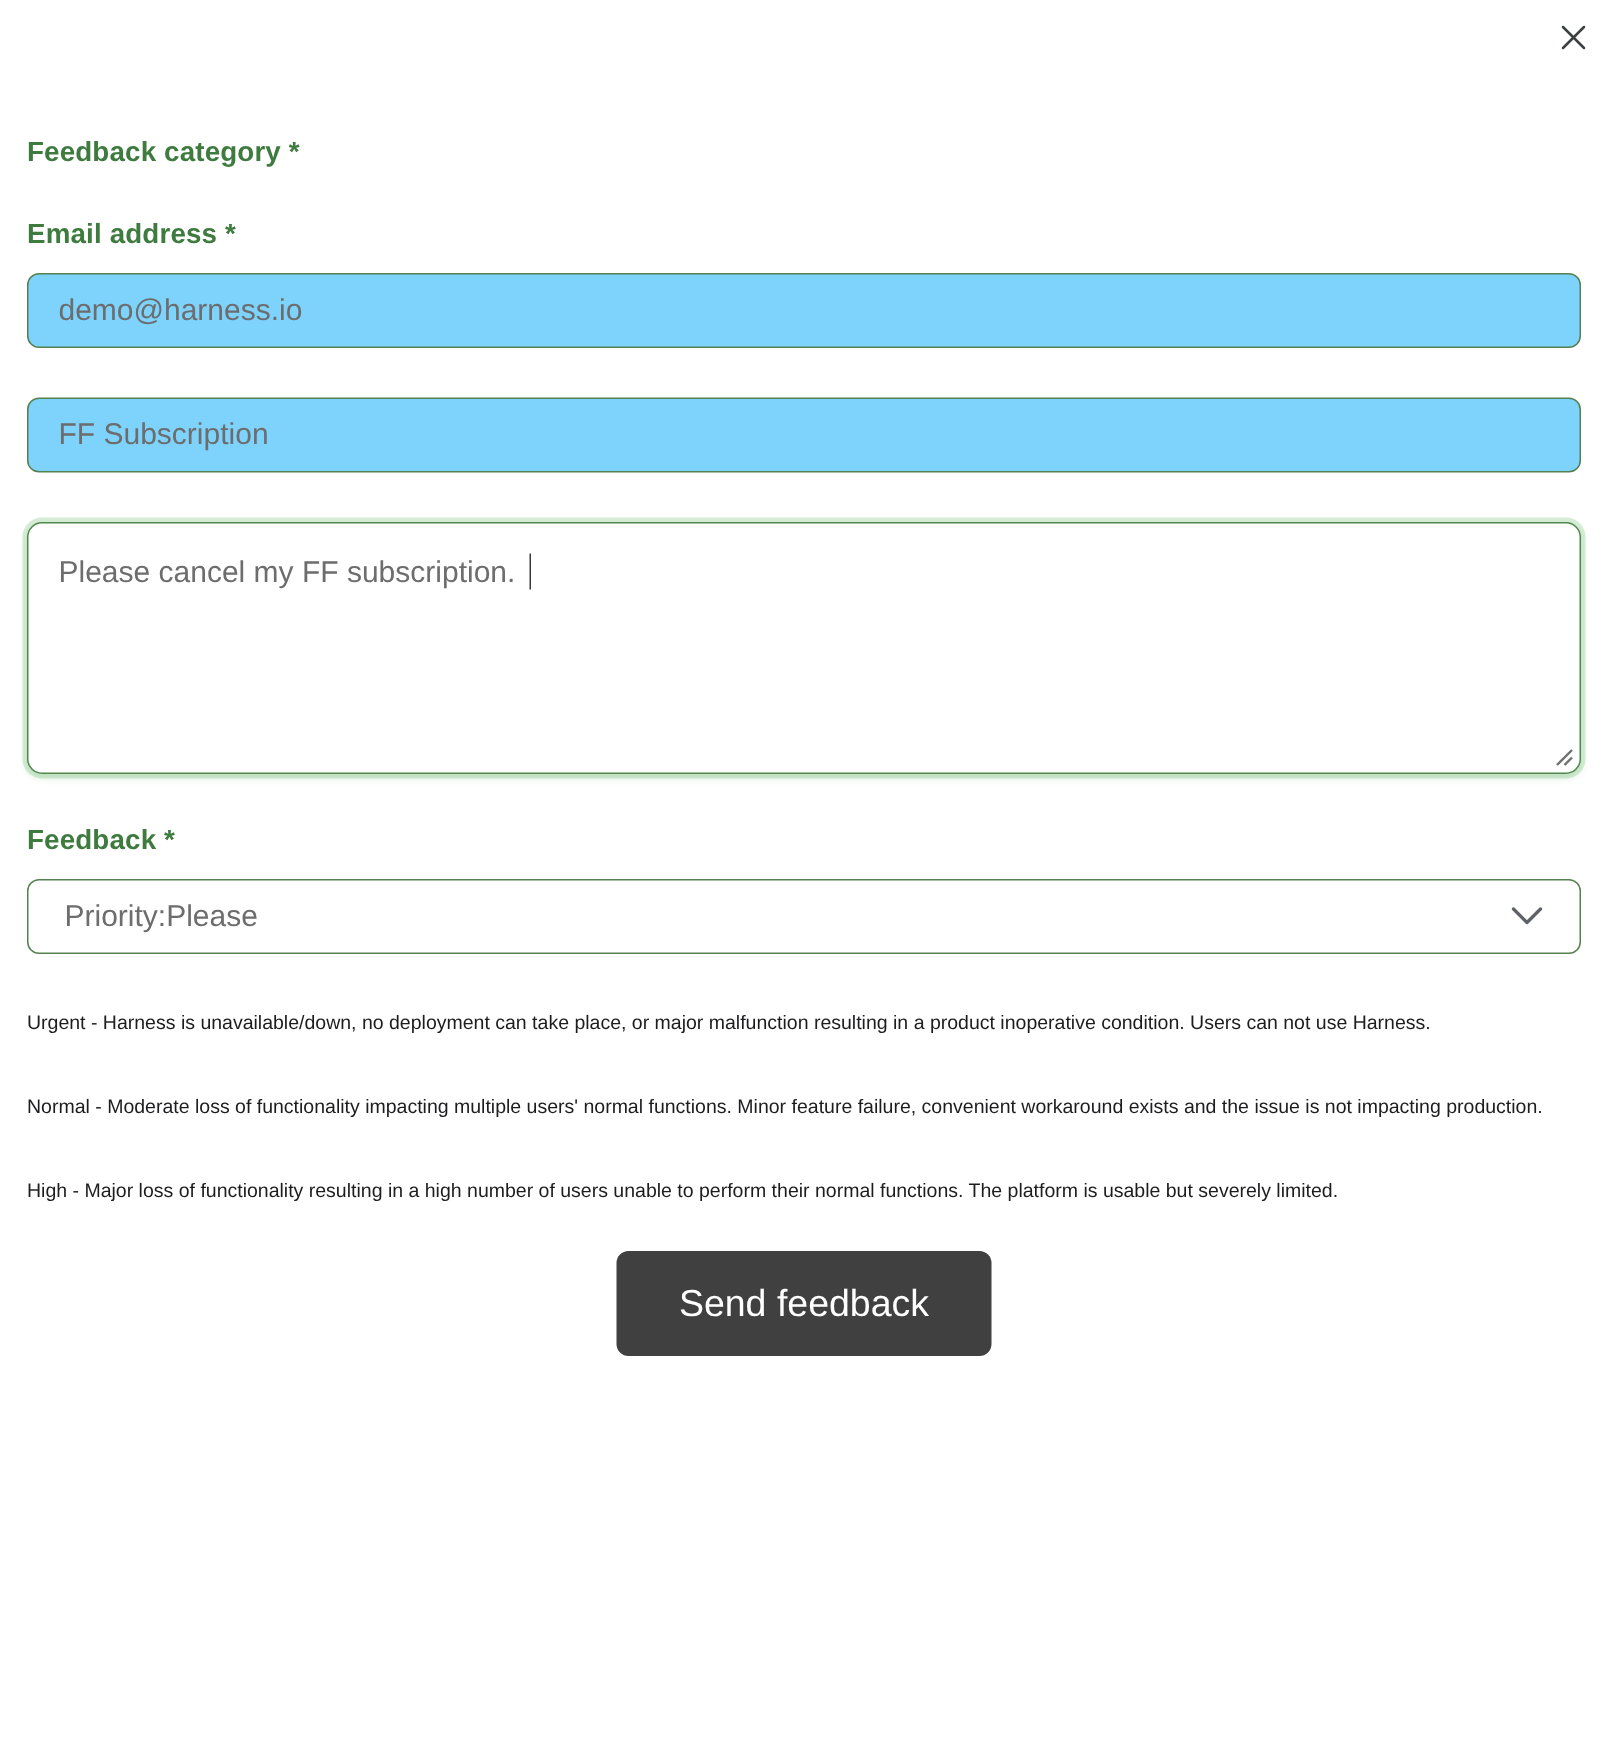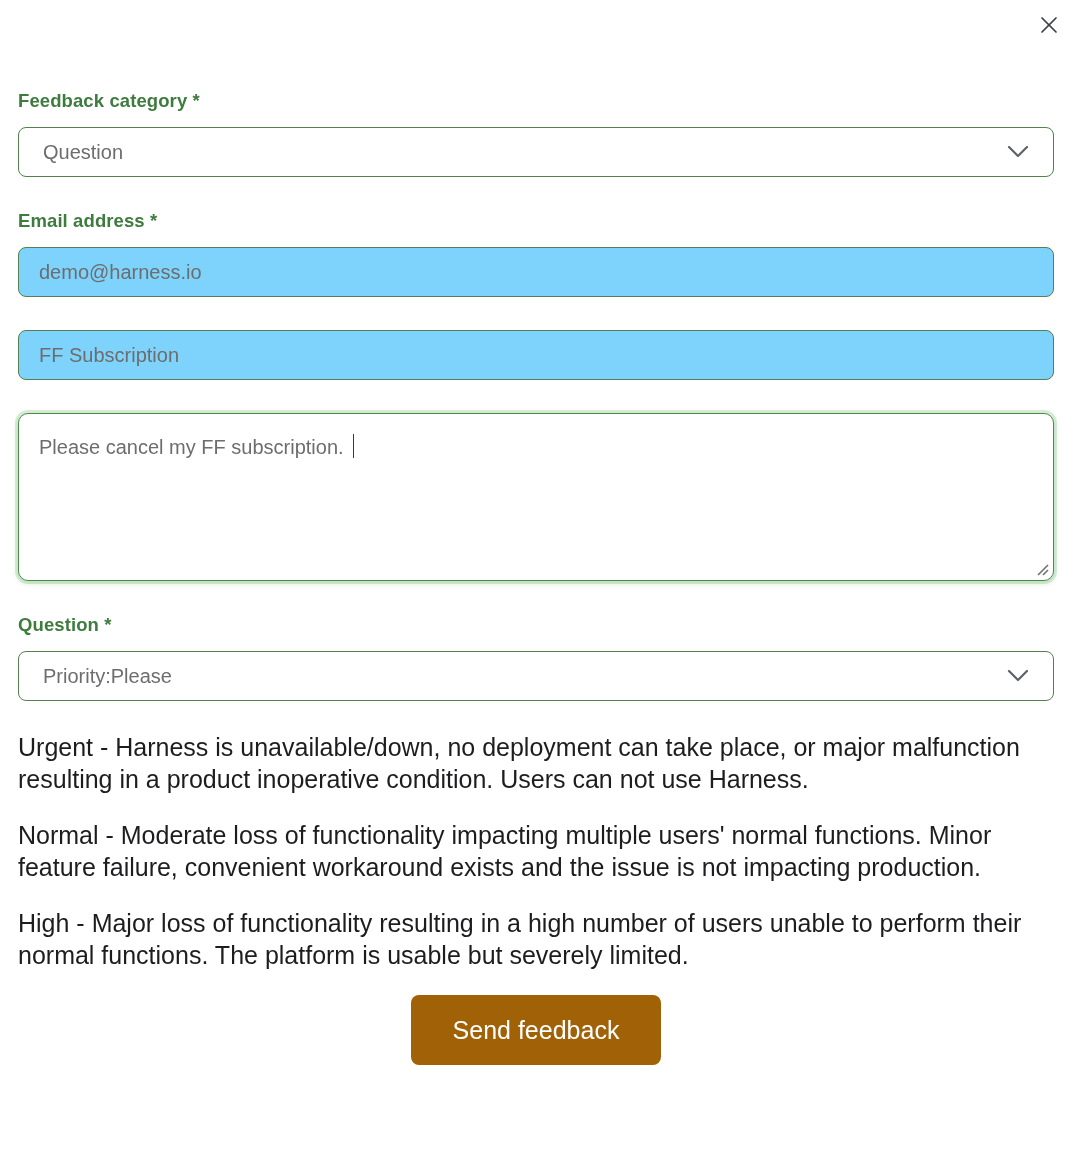--- a/index.html
+++ b/index.html
@@ -90,29 +90,29 @@
   }
   .resize-handle {
     position: absolute;
     right: 4px;
     bottom: 4px;
     cursor: nwse-resize;
     display: flex;
   }
   .help-paragraphs { margin-top: 30px; }
   .help-paragraphs p {
-    font-size: 25px;
+    font-size: 13px;
     line-height: 32px;
     color: #1d1d1f;
     margin-bottom: 24px;
     max-width: 1030px;
   }
   .submit-row { display: flex; justify-content: center; margin-top: 22px; }
   .submit-btn {
-    background: #a16207;
+    background: #404040;
     color: #ffffff;
     border: none;
     border-radius: 8px;
     min-width: 250px;
     height: 70px;
     font-family: "Liberation Sans", "DejaVu Sans", sans-serif;
     font-size: 25px;
     cursor: pointer;
     padding: 0 28px;
   }
@@ -124,28 +124,20 @@
   <svg width="20" height="20" viewBox="0 0 20 20">
     <line x1="3" y1="3" x2="17" y2="17" stroke="#3c4043" stroke-width="1.7" stroke-linecap="round"></line>
     <line x1="17" y1="3" x2="3" y2="17" stroke="#3c4043" stroke-width="1.7" stroke-linecap="round"></line>
   </svg>
 </button>
 
 <div class="content">
 
   <div class="field-group">
     <label class="field-label">Feedback category *</label>
-    <div class="control select-box">
-      <span>Question</span>
-      <span class="chevron">
-        <svg width="22" height="14" viewBox="0 0 22 14">
-          <polyline points="2,2 11,11 20,2" fill="none" stroke="#5f6368" stroke-width="2.2" stroke-linecap="round" stroke-linejoin="round"></polyline>
-        </svg>
-      </span>
-    </div>
   </div>
 
   <div class="field-group">
     <label class="field-label">Email address *</label>
     <input class="text-input" type="text" value="demo@harness.io" style="">
   </div>
 
   <div class="field-group">
     <input class="text-input" type="text" value="FF Subscription" style="">
   </div>
@@ -156,21 +148,21 @@
       <span class="resize-handle">
         <svg width="14" height="14" viewBox="0 0 14 14">
           <line x1="3" y1="13" x2="13" y2="3" stroke="#707070" stroke-width="1.6"></line>
           <line x1="8" y1="13" x2="13" y2="8" stroke="#707070" stroke-width="1.6"></line>
         </svg>
       </span>
     </div>
   </div>
 
   <div class="field-group" style="margin-bottom:0;">
-    <label class="field-label">Question *</label>
+    <label class="field-label">Feedback *</label>
     <div class="control select-box">
       <span>Priority:Please</span>
       <span class="chevron">
         <svg width="22" height="14" viewBox="0 0 22 14">
           <polyline points="2,2 11,11 20,2" fill="none" stroke="#5f6368" stroke-width="2.2" stroke-linecap="round" stroke-linejoin="round"></polyline>
         </svg>
       </span>
     </div>
   </div>
 

